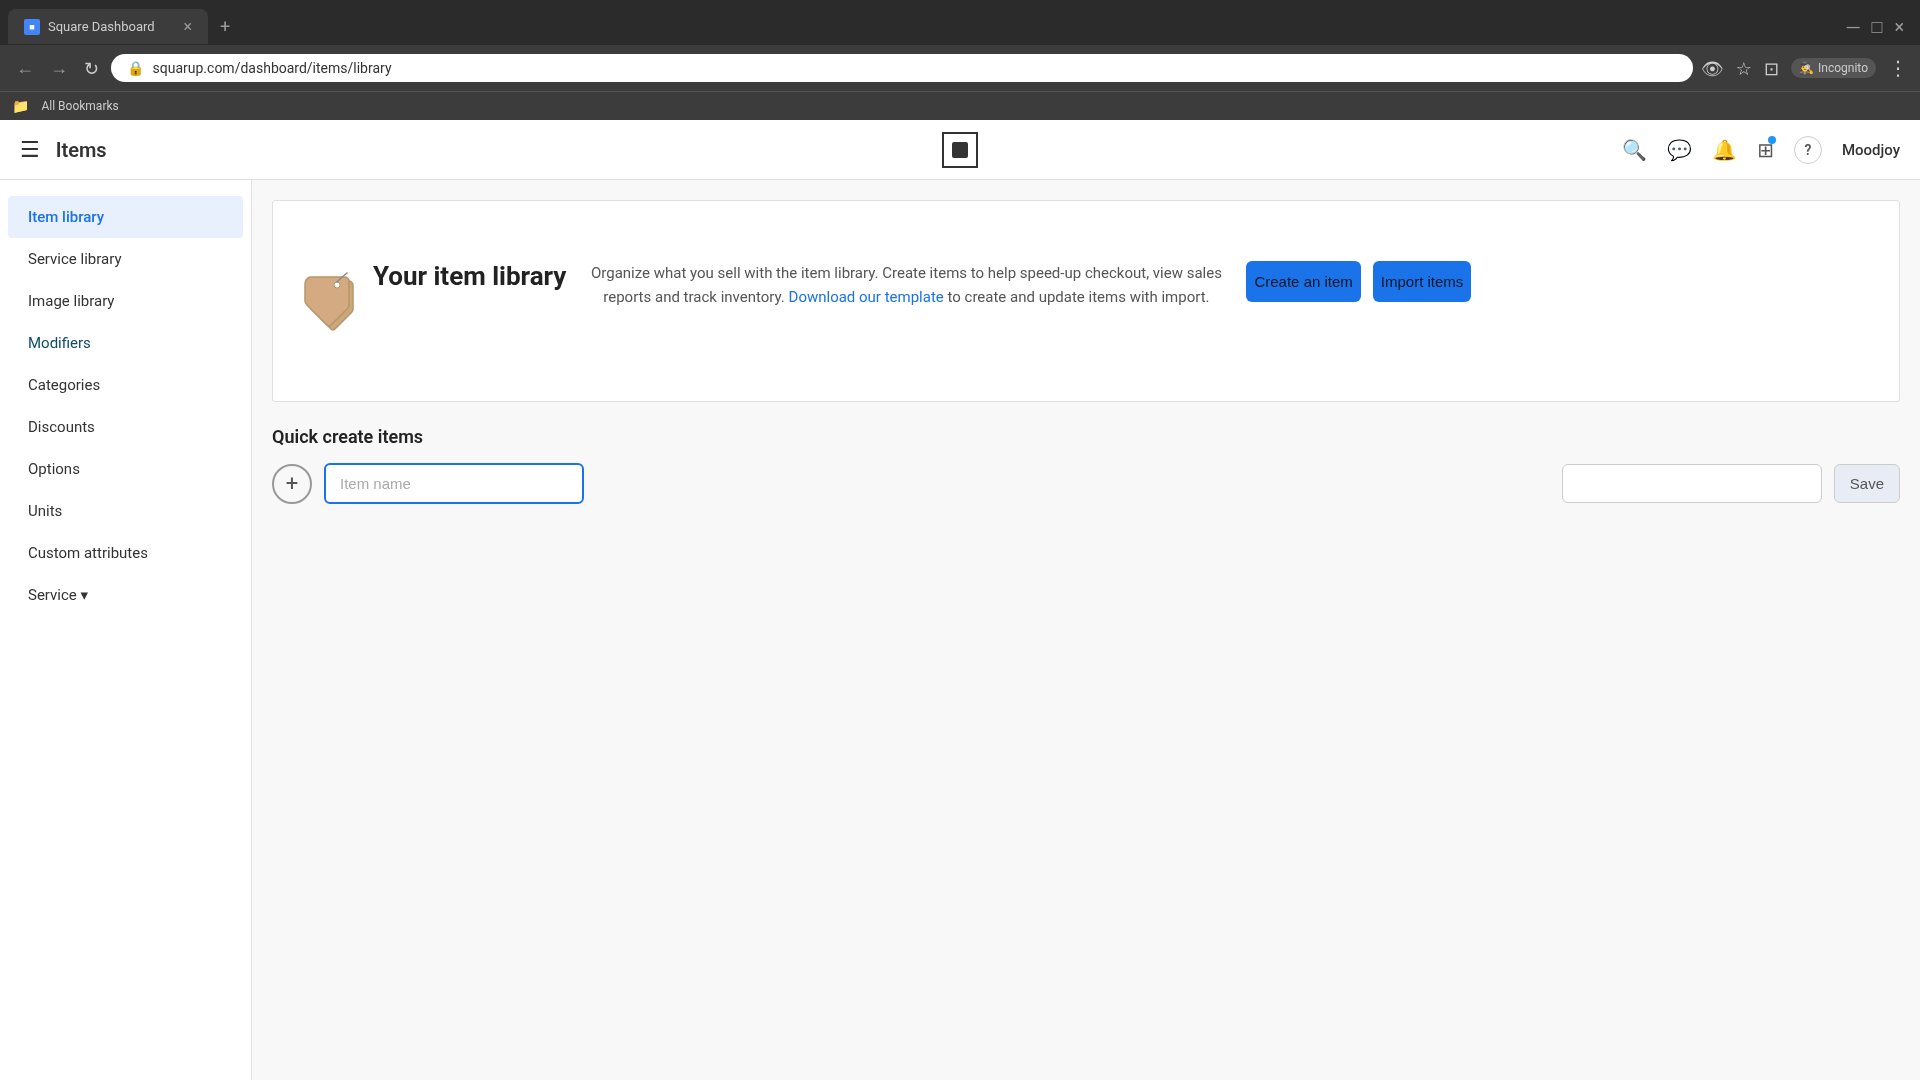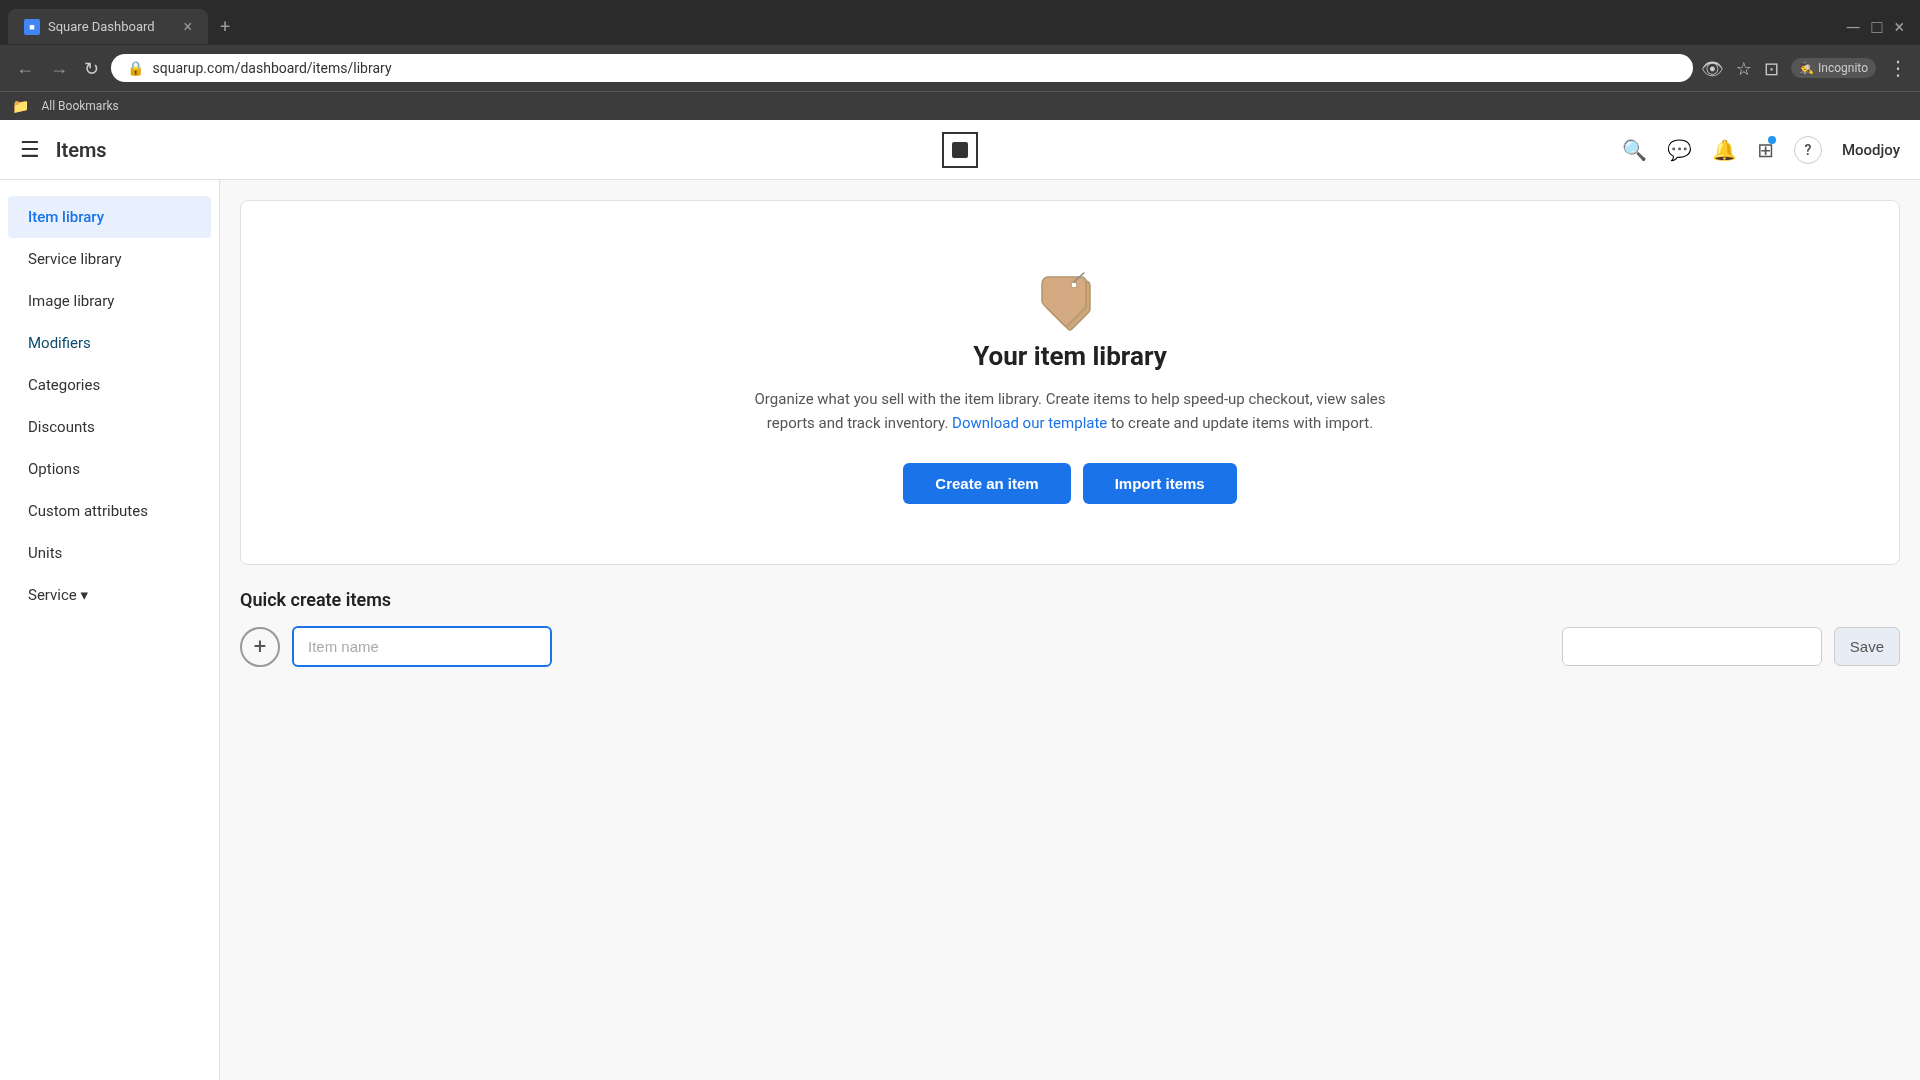--- a/index.html
+++ b/index.html
@@ -36,35 +36,35 @@
     .top-nav-right { margin-left: auto; display: flex; align-items: center; gap: 20px; }
     .top-nav-icon { color: #555; font-size: 20px; cursor: pointer; }
     .top-nav-icon.has-badge { position: relative; }
     .top-nav-icon.has-badge::after { content: ''; width: 8px; height: 8px; background: #2196f3; border-radius: 50%; position: absolute; top: -2px; right: -2px; }
     .user-name { font-size: 15px; font-weight: 500; color: #333; cursor: pointer; text-align: right; }
 
     
     .layout { display: flex; flex: 1; overflow: hidden; }
 
     
-    .sidebar { width: 220px; background: #fff; border-right: 1px solid #e0e0e0; padding: 16px 0; overflow-y: auto; flex-shrink: 0; }
+    .sidebar { width: 252px; background: #fff; border-right: 1px solid #e0e0e0; padding: 16px 0; overflow-y: auto; flex-shrink: 0; }
     .sidebar-item { padding: 12px 20px; font-size: 15px; color: #333; cursor: pointer; border-radius: 4px; margin: 0 8px; }
     .sidebar-item.active { background: #e8f0fe; color: #1a73e8; font-weight: 500; }
     .sidebar-item.blue-link { color: #1a73e8; }
 
     
     .main-content { flex: 1; overflow-y: auto; background: #f8f8f8; }
 
     
-    .hero-section { background: #fff; margin: 20px 20px 0; border: 1px solid #e0e0e0; border-radius: 8px; padding: 60px 20px; display: flex; flex-direction: column; align-items: center; }
+    .hero-section { background: #fff; margin: 20px 20px 0; border: 1px solid #e0e0e0; border-radius: 3px; padding: 60px 20px; display: flex; flex-direction: row; align-items: flex-start; }
     .hero-title { font-size: 26px; font-weight: 700; color: #222; margin-bottom: 16px; }
     .hero-desc { font-size: 15px; color: #555; text-align: center; max-width: 680px; line-height: 1.6; margin-bottom: 28px; }
     .hero-desc a { color: #1a73e8; text-decoration: none; }
     .hero-actions { display: flex; gap: 12px; }
-    .btn-primary { background: #1a73e8; color: #ffffff; border: none; padding: 12px 32px; border-radius: 6px; font-size: 15px; font-weight: 700; cursor: pointer; }
+    .btn-primary { background: #1a73e8; color: #0f172a; border: none; padding: 12px 8px; border-radius: 6px; font-size: 15px; font-weight: 400; cursor: pointer; }
 
     
     .quick-create { padding: 24px 20px; }
     .quick-create-title { font-size: 18px; font-weight: 600; color: #222; margin-bottom: 16px; }
     .quick-create-row { display: flex; align-items: center; gap: 12px; }
     .add-btn { width: 40px; height: 40px; border: 2px solid #999; border-radius: 50%; display: flex; align-items: center; justify-content: center; font-size: 22px; color: #555; cursor: pointer; flex-shrink: 0; }
     .item-name-input { border: 2px solid #1a73e8; border-radius: 6px; padding: 10px 14px; font-size: 15px; width: 260px; outline: none; color: #333; }
     .item-name-input::placeholder { color: #aaa; }
     .save-input { border: 1px solid #ccc; border-radius: 6px; padding: 10px 14px; font-size: 15px; width: 260px; outline: none; color: #333; margin-left: auto; }
     .save-btn { background: #e8edf5; color: #555; border: 1px solid #ccc; padding: 10px 15px; border-radius: 6px; font-size: 15px; cursor: pointer; }
@@ -154,24 +154,24 @@
       <div class="sidebar-item">
         <span>Categories</span>
       </div>
       <div class="sidebar-item">
         <span>Discounts</span>
       </div>
       <div class="sidebar-item">
         <span>Options</span>
       </div>
       <div class="sidebar-item">
+        <span>Units</span>
+      </div>
+      <div class="sidebar-item">
         <span>Custom attributes</span>
-      </div>
-      <div class="sidebar-item">
-        <span>Units</span>
       </div>
       <div class="sidebar-item">
         <span>Service ▾</span>
       </div>
     </div>
 
     <div class="main-content">
 
       <div class="hero-section">
 

